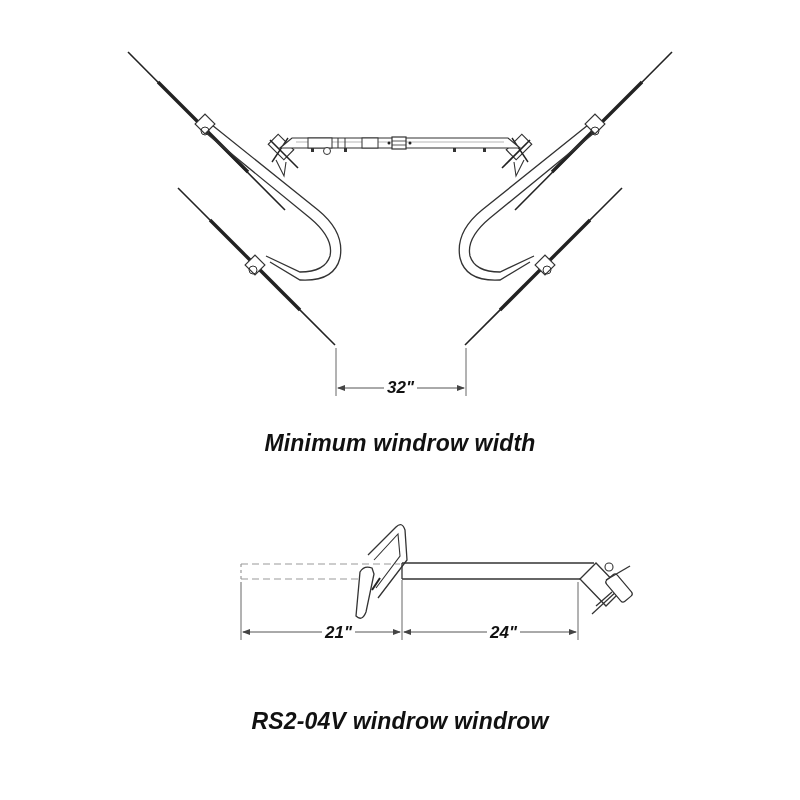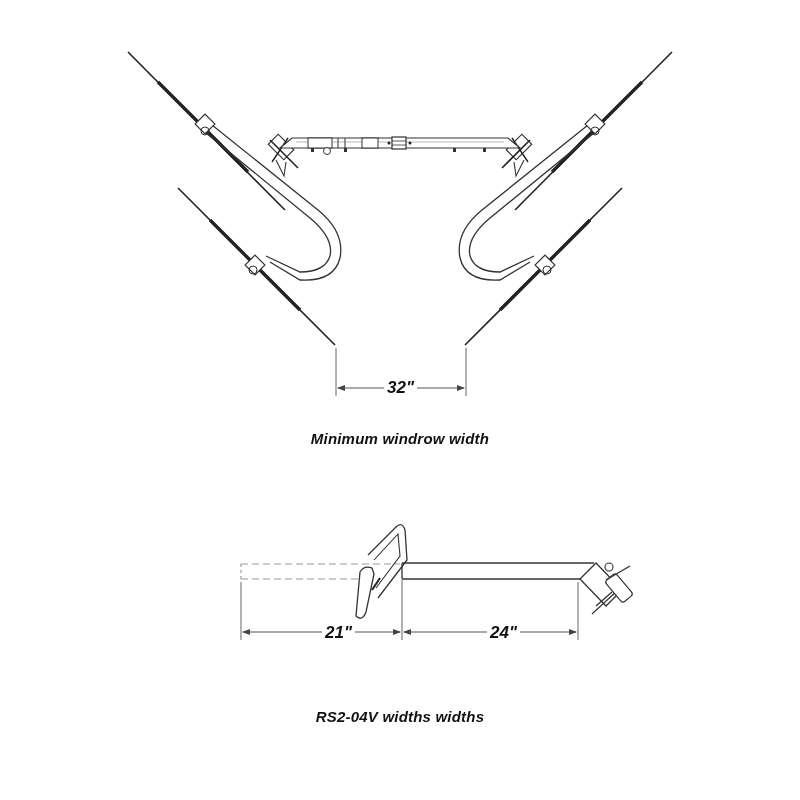--- a/index.html
+++ b/index.html
@@ -1,21 +1,21 @@
 <!DOCTYPE html>
 <html><head>
   <meta charset="utf-8">
   <style>
     html, body { margin:0; padding:0; background:#ffffff; }
     body { width:800px; height:800px; position:relative; overflow:hidden; font-family:"Liberation Sans", sans-serif; }
     svg.diagram { position:absolute; left:0; top:0; }
     .caption {
       position:absolute; left:0; width:800px; text-align:center;
       font-family:"Liberation Sans", sans-serif; font-weight:bold; font-style:italic;
-      color:#111111; font-size:15px; letter-spacing:0.2px;
+      color:#111111; font-size:23px; letter-spacing:0.2px;
     }
     .dim-label {
       position:absolute; font-family:"Liberation Sans", sans-serif; font-weight:bold; font-style:italic;
       color:#111111; font-size:17px; background:#ffffff; padding:0 3px; line-height:18px;
     }
   </style>
 </head>
 <body>
 
 <svg class="diagram" width="800" height="800" viewBox="0 0 800 800" xmlns="http://www.w3.org/2000/svg">
@@ -103,13 +103,13 @@
     <line x1="243" y1="632" x2="400" y2="632" stroke="#555" stroke-width="1" marker-start="url(#arr)" marker-end="url(#arr)"></line>
     <line x1="404" y1="632" x2="576" y2="632" stroke="#555" stroke-width="1" marker-start="url(#arr)" marker-end="url(#arr)"></line>
   </g>
 </svg>
 
 <div class="dim-label" style="left:384px; top:379px;">32"</div>
 <div class="caption" style="top:430px;">Minimum windrow width</div>
 
 <div class="dim-label" style="left:322px; top:624px;">21"</div>
 <div class="dim-label" style="left:487px; top:624px;">24"</div>
-<div class="caption" style="top:708px;">RS2-04V widths widths</div>
+<div class="caption" style="top:708px;">RS2-04V windrow windrow</div>
 
 </body></html>

